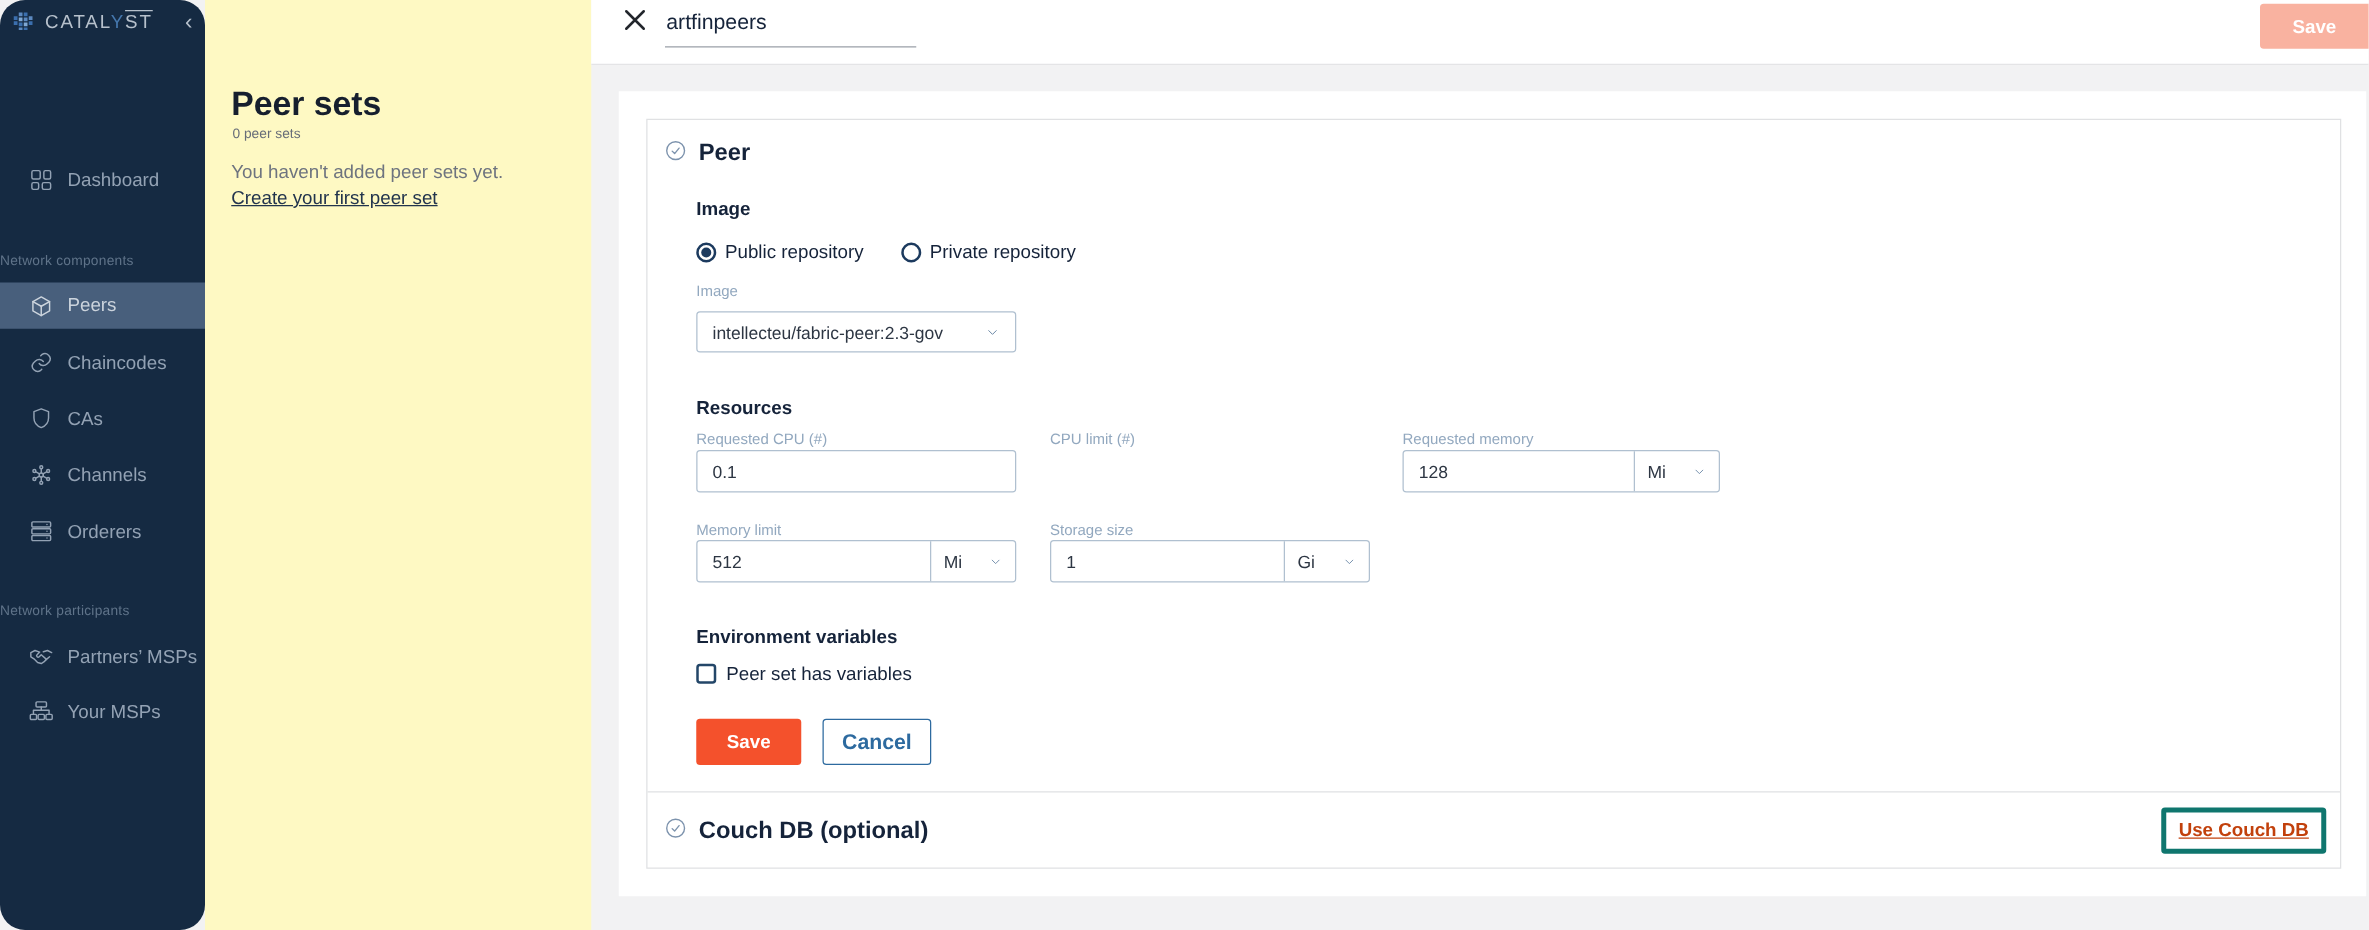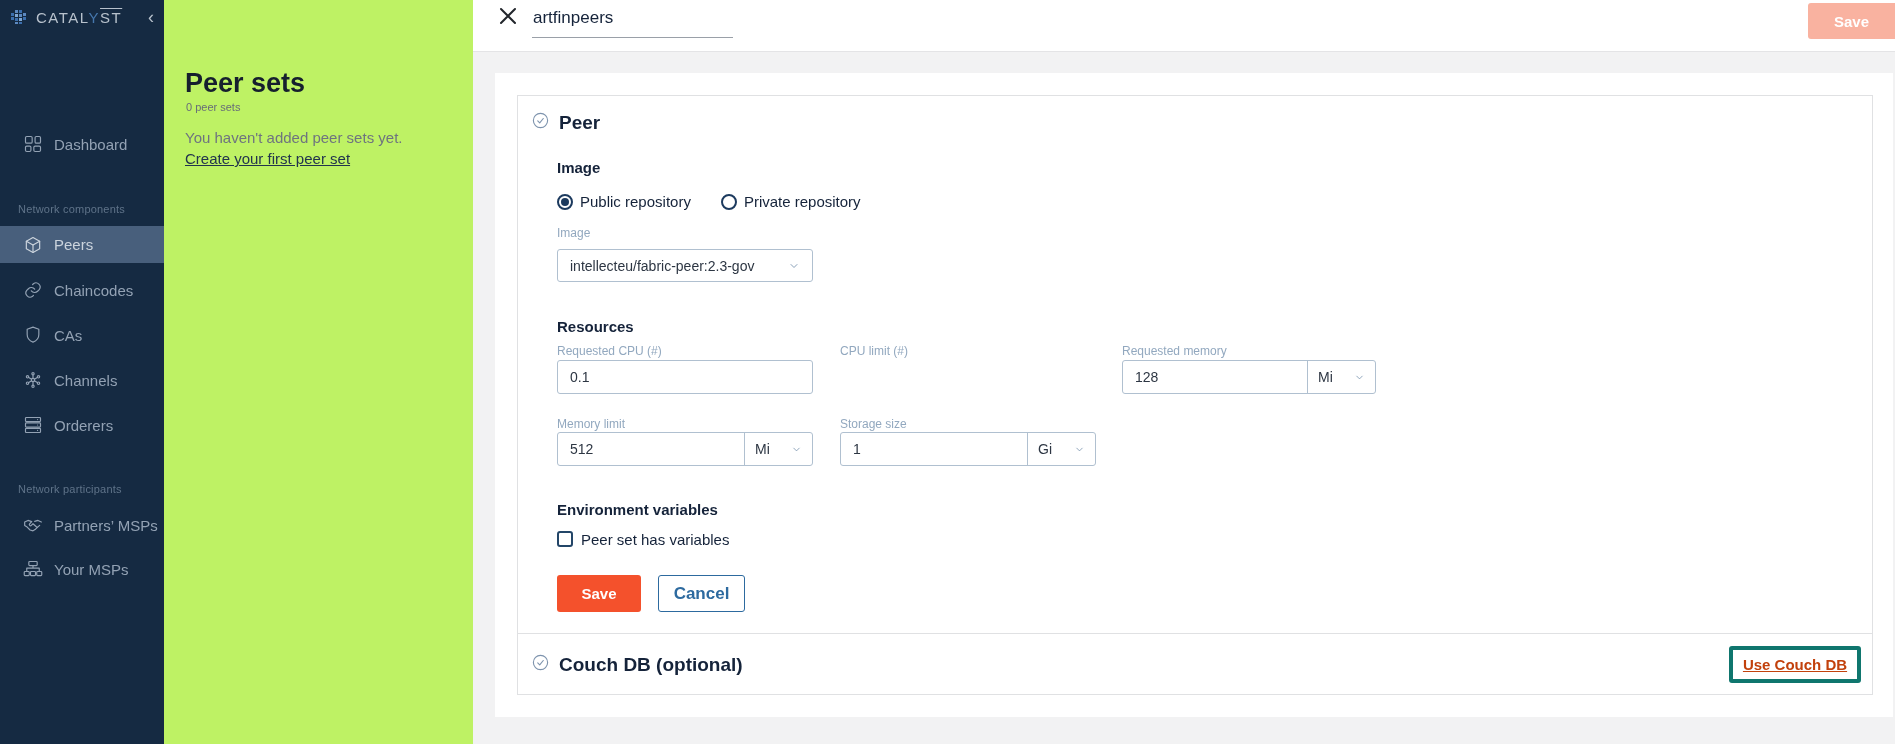--- a/index.html
+++ b/index.html
@@ -1,40 +1,40 @@
 <!DOCTYPE html>
 <html><head>
 <meta charset="utf-8">
 <style>
   * { margin:0; padding:0; box-sizing:border-box; }
   html,body { width:1895px; height:744px; background:#f2f2f3; }
   body { font-family:"Liberation Sans", sans-serif; overflow:hidden; }
   #app { position:relative; width:1895px; height:744px; background:#f2f2f3; }
 
   
-  .sidebar { position:absolute; left:0; top:0; width:164px; height:744px; background:#152a42; display:flex; flex-direction:column; }
+  .sidebar { position:absolute; left:0; top:0; width:164px; height:744px; background:#152a42; display:flex; flex-direction:column;border-radius:20px; }
   .logo-row { display:flex; align-items:center; height:34px; padding-left:10px; color:#b7c1cc; }
   .logo-mark { display:flex; align-items:center; margin-right:6px; }
   .logo-text { font-size:15px; letter-spacing:1.5px; font-weight:400; color:#b7c1cc; white-space:nowrap; }
   .logo-accent { color:#4577ad; }
   .logo-st { text-decoration:overline; }
   .collapse { margin-left:auto; margin-right:10px; color:#b7c1cc; font-size:18px; line-height:1; cursor:pointer; }
   .nav-item { display:flex; align-items:center; gap:11px; height:36px; padding-left:23px; color:#93a2b4; font-size:15px; cursor:pointer; flex-shrink:0; }
   .nav-item .nico { display:flex; align-items:center; }
   .nav-item.active { background:#485f7c; color:#ccd4dd; height:37px; }
   .nav-dashboard { margin-top:92px; }
-  .section-label { padding-left:18px; font-size:11px; color:#5f7389; letter-spacing:.2px; flex-shrink:0; }
+  .section-label { padding-left:0; font-size:11px; color:#5f7389; letter-spacing:.2px; flex-shrink:0; }
   .sl-1 { margin-top:41px; margin-bottom:11px; }
   .sl-2 { margin-top:40px; margin-bottom:12px; }
   .gap9 { margin-top:9px; }
   .gap8 { margin-top:8px; }
   svg.ic { stroke:currentColor; fill:none; stroke-width:1.4; stroke-linecap:round; stroke-linejoin:round; }
 
   
-  .list-panel { position:absolute; left:164px; top:0; width:342px; height:744px; background:#bef264; }
+  .list-panel { position:absolute; left:164px; top:0; width:342px; height:744px; background:#fef9c3; }
   .lp-title { position:absolute; left:21px; top:68px; font-size:27px; font-weight:bold; color:#161f2e; }
   .lp-sub { position:absolute; left:22px; top:101px; font-size:11px; color:#676d78; }
   .lp-empty { position:absolute; left:21px; top:129px; font-size:15px; color:#6e747f; }
   .lp-link { position:absolute; left:21px; top:150px; font-size:15px; color:#22344d; text-decoration:underline; cursor:pointer; }
 
   
   .drawer { position:absolute; left:473px; top:0; right:0; bottom:0; background:#f2f2f3; }
   .drawer-header { position:absolute; left:0; top:0; right:0; height:52px; background:#fff; border-bottom:1px solid #e4e4e6; }
   .close-btn { position:absolute; left:24px; top:5px; width:22px; height:22px; background:none; border:none; cursor:pointer; display:flex; align-items:center; justify-content:center; }
   .name-input { position:absolute; left:59px; top:4px; width:201px; height:34px; border:none; border-bottom:1px solid #9aa0a8; background:transparent; font-family:"Liberation Sans",sans-serif; font-size:17px; color:#15233a; padding:0 1px 6px; outline:none; }

